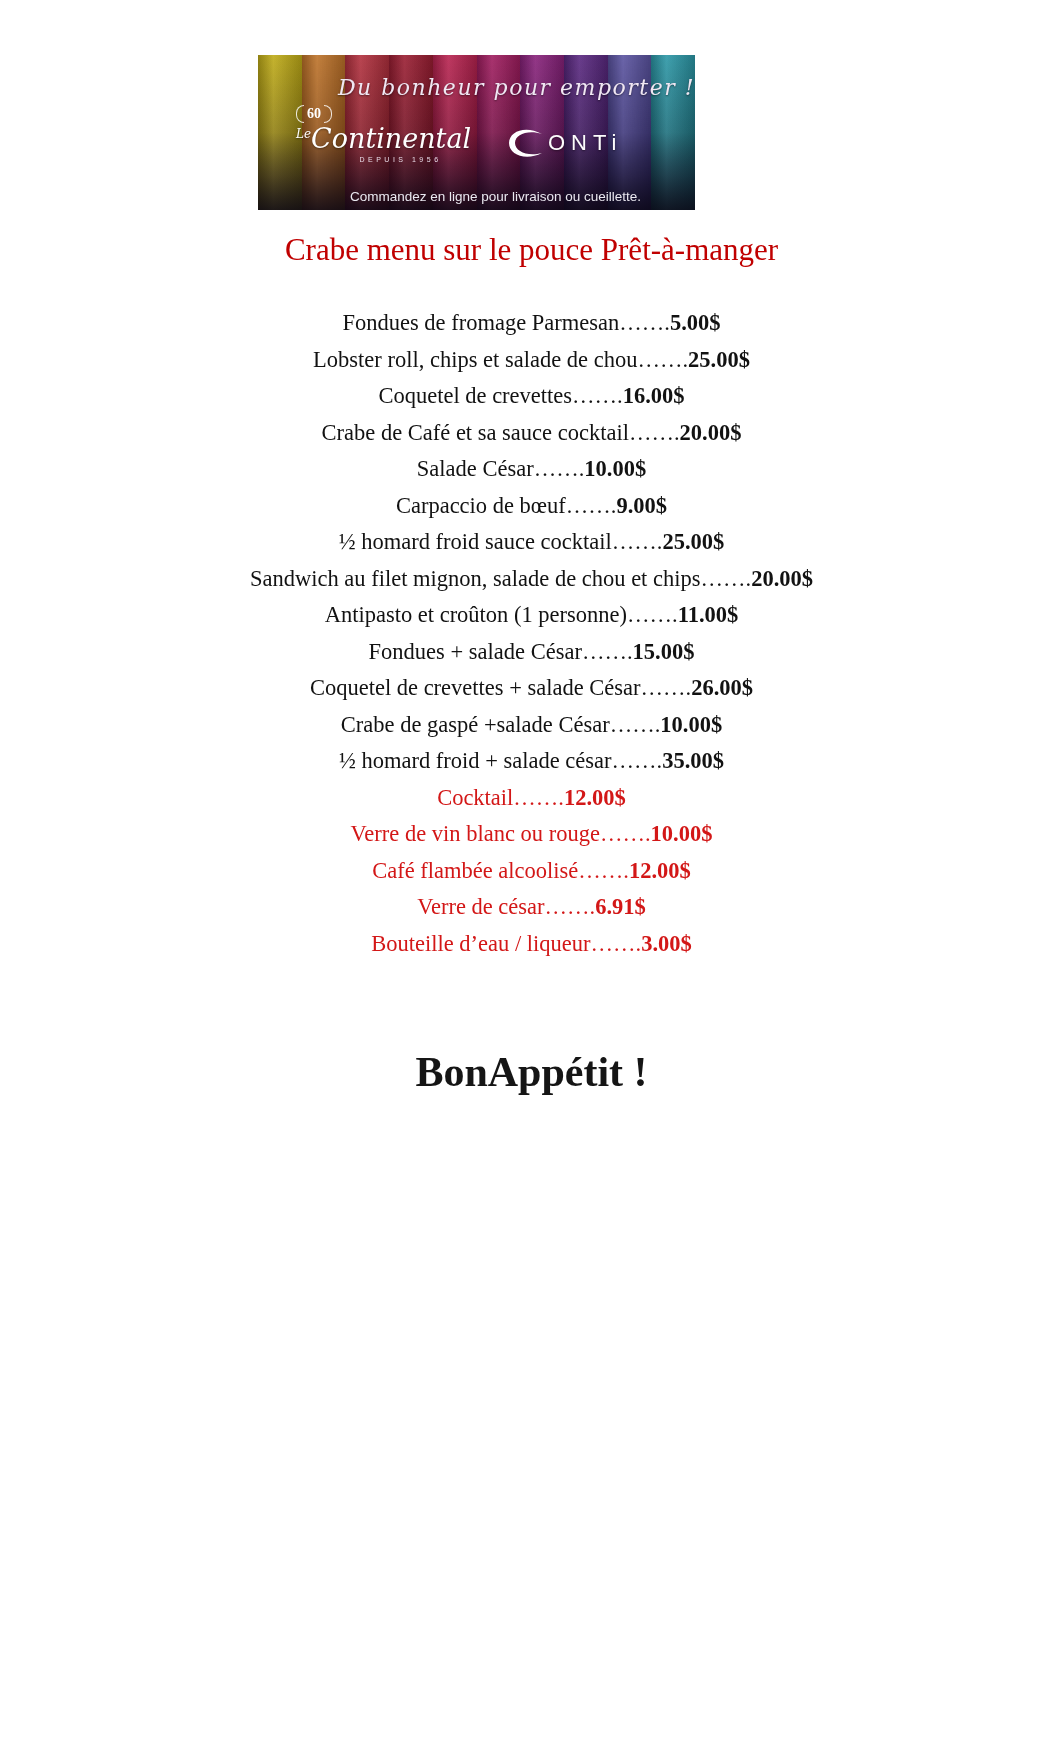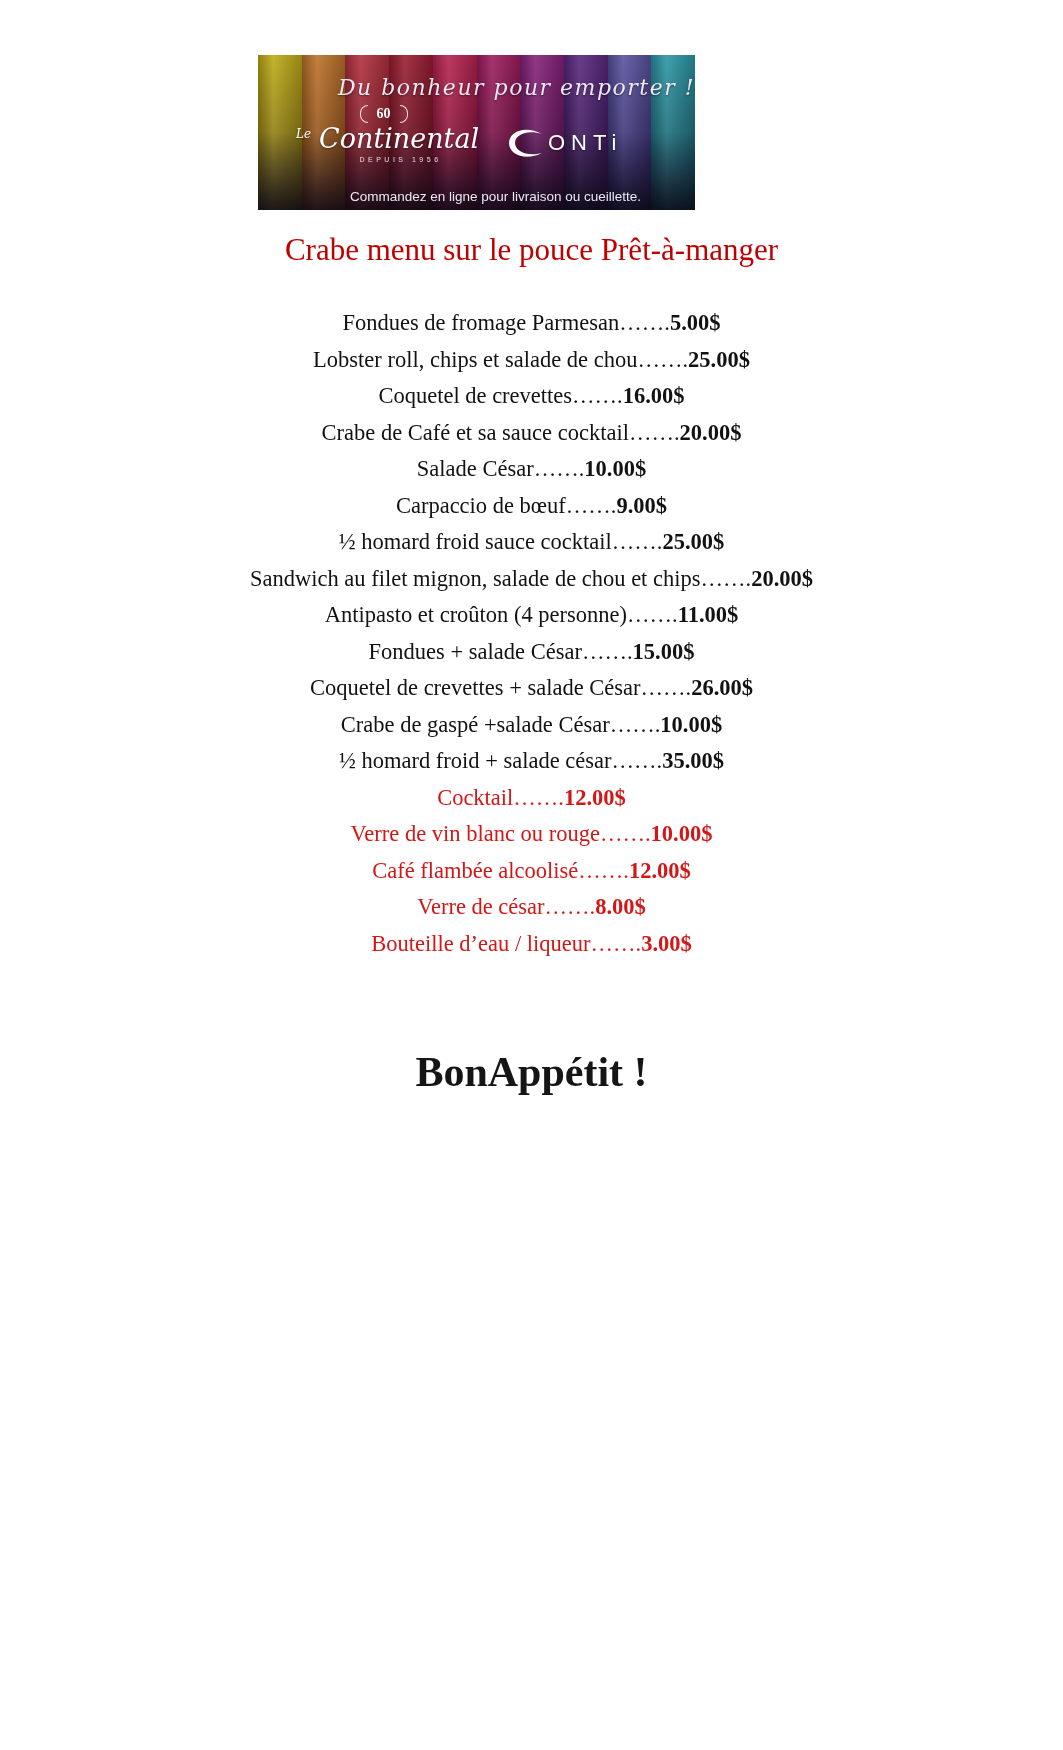--- a/index.html
+++ b/index.html
@@ -28,30 +28,30 @@
   }
   .banner-tagline{
     position:absolute;top:20px;left:0;width:100%;text-align:right;
     font-family:"DejaVu Serif",serif;font-style:italic;
     font-size:22px;color:#f0e7f3;letter-spacing:1.5px;white-space:nowrap;
     text-shadow:0 1px 2px rgba(0,0,0,.45);
   }
   .logo-continental{
     position:absolute;left:38px;top:48px;width:175px;text-align:center;color:#ffffff;
   }
-  .sixty-row{display:flex;align-items:center;justify-content:center;gap:9px;height:22px;}
+  .sixty-row{display:flex;align-items:center;justify-content:flex-start;gap:3px;height:22px;}
   .laurel-l,.laurel-r{display:inline-block;width:8px;height:18px;border:1px solid rgba(255,255,255,.85);}
   .laurel-l{border-right:none;border-radius:9px 0 0 9px;}
   .laurel-r{border-left:none;border-radius:0 9px 9px 0;}
   .sixty{font-size:14px;font-weight:bold;color:#fff;}
   .conti-script{
     font-family:"DejaVu Serif",serif;font-style:italic;font-size:27px;line-height:1.05;
     color:#fff;text-shadow:0 1px 2px rgba(0,0,0,.4);white-space:nowrap;
   }
-  .le-sup{font-size:12px;vertical-align:super;margin-right:8px;}
+  .le-sup{font-size:12px;vertical-align:super;margin-right:0;}
   .depuis{
     font-family:"Liberation Sans",sans-serif;font-size:7px;letter-spacing:3.5px;
     color:#e9dce8;margin-top:3px;margin-left:34px;
   }
   .logo-conti{
     position:absolute;left:248px;top:73px;display:flex;align-items:center;gap:4px;color:#ffffff;
   }
   .conti-rest{
     font-family:"Liberation Sans",sans-serif;font-size:22px;letter-spacing:6px;
     color:#fdfdfd;text-shadow:0 1px 2px rgba(0,0,0,.4);
@@ -132,27 +132,27 @@
 
   <div class="menu">
       <div class="menu-row food"><span>Fondues de fromage Parmesan</span><span>…….</span><span class="price">5.00$</span></div>
       <div class="menu-row food"><span>Lobster roll, chips et salade de chou</span><span>…….</span><span class="price">25.00$</span></div>
       <div class="menu-row food"><span>Coquetel de crevettes</span><span>…….</span><span class="price">16.00$</span></div>
       <div class="menu-row food"><span>Crabe de Café et sa sauce cocktail</span><span>…….</span><span class="price">20.00$</span></div>
       <div class="menu-row food"><span>Salade César</span><span>…….</span><span class="price">10.00$</span></div>
       <div class="menu-row food"><span>Carpaccio de bœuf</span><span>…….</span><span class="price">9.00$</span></div>
       <div class="menu-row food"><span>½ homard froid sauce cocktail</span><span>…….</span><span class="price">25.00$</span></div>
       <div class="menu-row food"><span>Sandwich au filet mignon, salade de chou et chips</span><span>…….</span><span class="price">20.00$</span></div>
-      <div class="menu-row food"><span>Antipasto et croûton (4 personne)</span><span>…….</span><span class="price">11.00$</span></div>
+      <div class="menu-row food"><span>Antipasto et croûton (1 personne)</span><span>…….</span><span class="price">11.00$</span></div>
       <div class="menu-row food"><span>Fondues + salade César</span><span>…….</span><span class="price">15.00$</span></div>
       <div class="menu-row food"><span>Coquetel de crevettes + salade César</span><span>…….</span><span class="price">26.00$</span></div>
       <div class="menu-row food"><span>Crabe de gaspé +salade César</span><span>…….</span><span class="price">10.00$</span></div>
       <div class="menu-row food"><span>½ homard froid + salade césar</span><span>…….</span><span class="price">35.00$</span></div>
       <div class="menu-row drink"><span>Cocktail</span><span>…….</span><span class="price">12.00$</span></div>
       <div class="menu-row drink"><span>Verre de vin blanc ou rouge</span><span>…….</span><span class="price">10.00$</span></div>
       <div class="menu-row drink"><span>Café flambée alcoolisé</span><span>…….</span><span class="price">12.00$</span></div>
-      <div class="menu-row drink"><span>Verre de césar</span><span>…….</span><span class="price">8.00$</span></div>
+      <div class="menu-row drink"><span>Verre de césar</span><span>…….</span><span class="price">6.91$</span></div>
       <div class="menu-row drink"><span>Bouteille d’eau / liqueur</span><span>…….</span><span class="price">3.00$</span></div>
     </div>
 
   <div class="footer">BonAppétit !</div>
 
 </div>
 
 </body></html>

